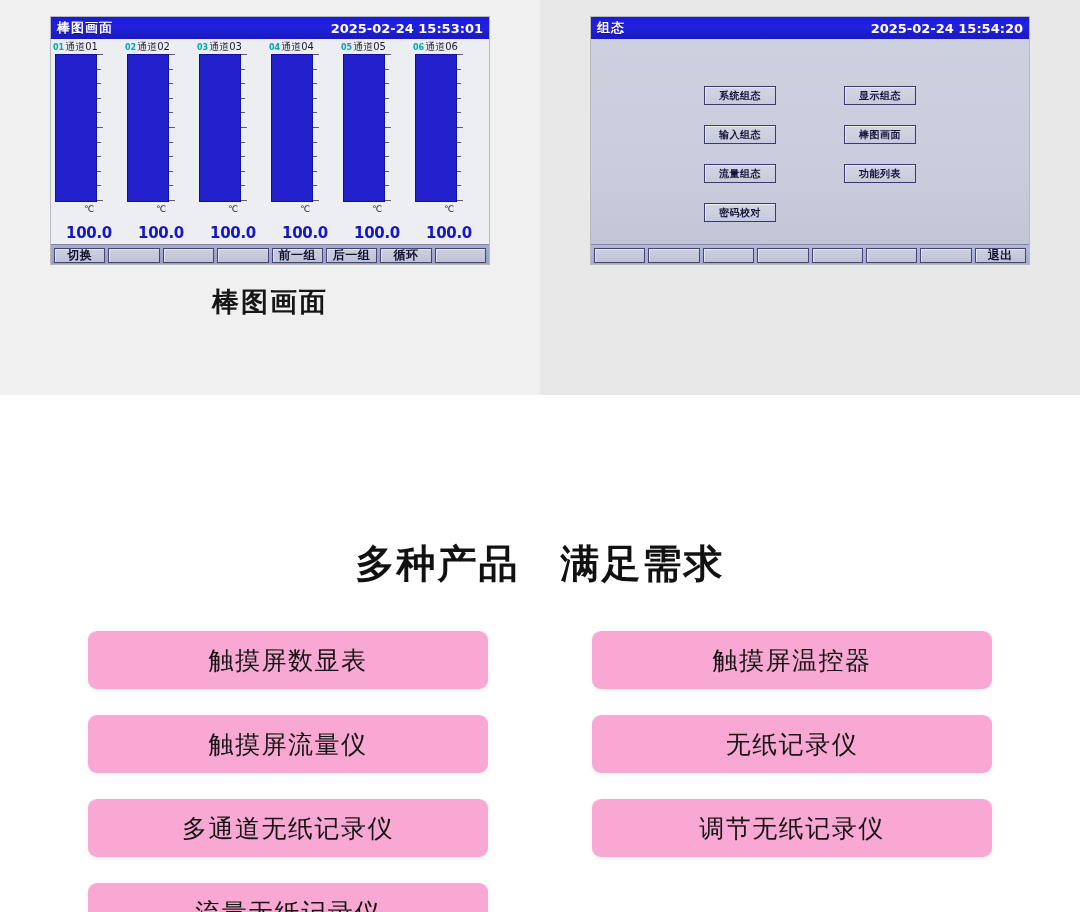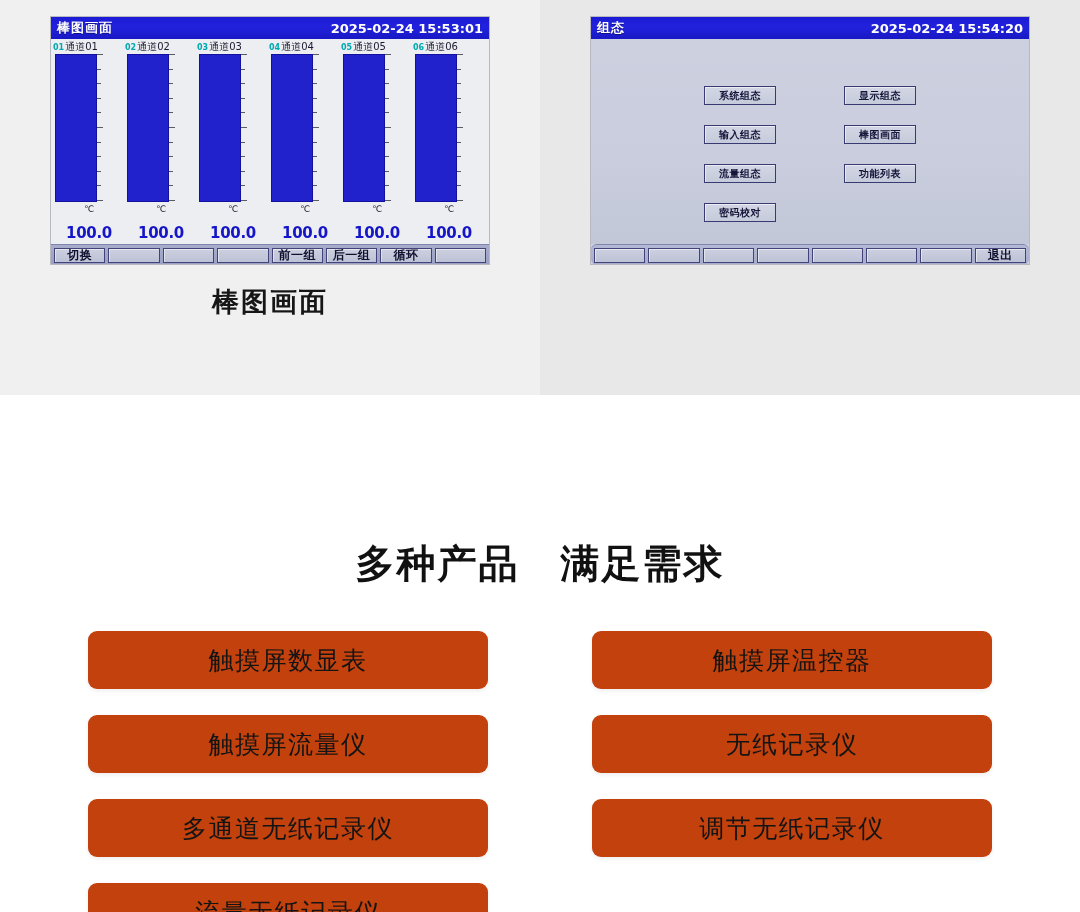--- a/index.html
+++ b/index.html
@@ -209,21 +209,20 @@
     background: linear-gradient(180deg, #a8adcd 0%, #9aa0c4 100%);
     display: flex;
     align-items: center;
     gap: 3px;
     padding: 0 3px;
     box-sizing: border-box;
     border-top: 1px solid #7e84ae;
   }
   .keybar.light {
     background: linear-gradient(180deg, #b4b9d6 0%, #a5abcd 100%);
-    border-radius: 6px;
   }
   .key {
     flex: 1;
     height: 15px;
     border: 1px solid #43437a;
     background: linear-gradient(180deg, #ccd0e0 0%, #bdc2d6 100%);
     font-size: 12px;
     font-weight: bold;
     color: #10102e;
     display: flex;
@@ -276,21 +275,21 @@
   }
   .card-col {
     display: flex;
     flex-direction: column;
     gap: 26px;
   }
   .product-card {
     width: 400px;
     height: 58px;
     border-radius: 9px;
-    background: #c2410c;
+    background: #f9a8d4;
     box-shadow: 0 2px 4px rgba(0,0,0,.07);
     display: flex;
     align-items: center;
     justify-content: center;
     font-size: 25px;
     color: #141414;
     letter-spacing: 1.5px;
     box-sizing: border-box;
   }
 </style>

